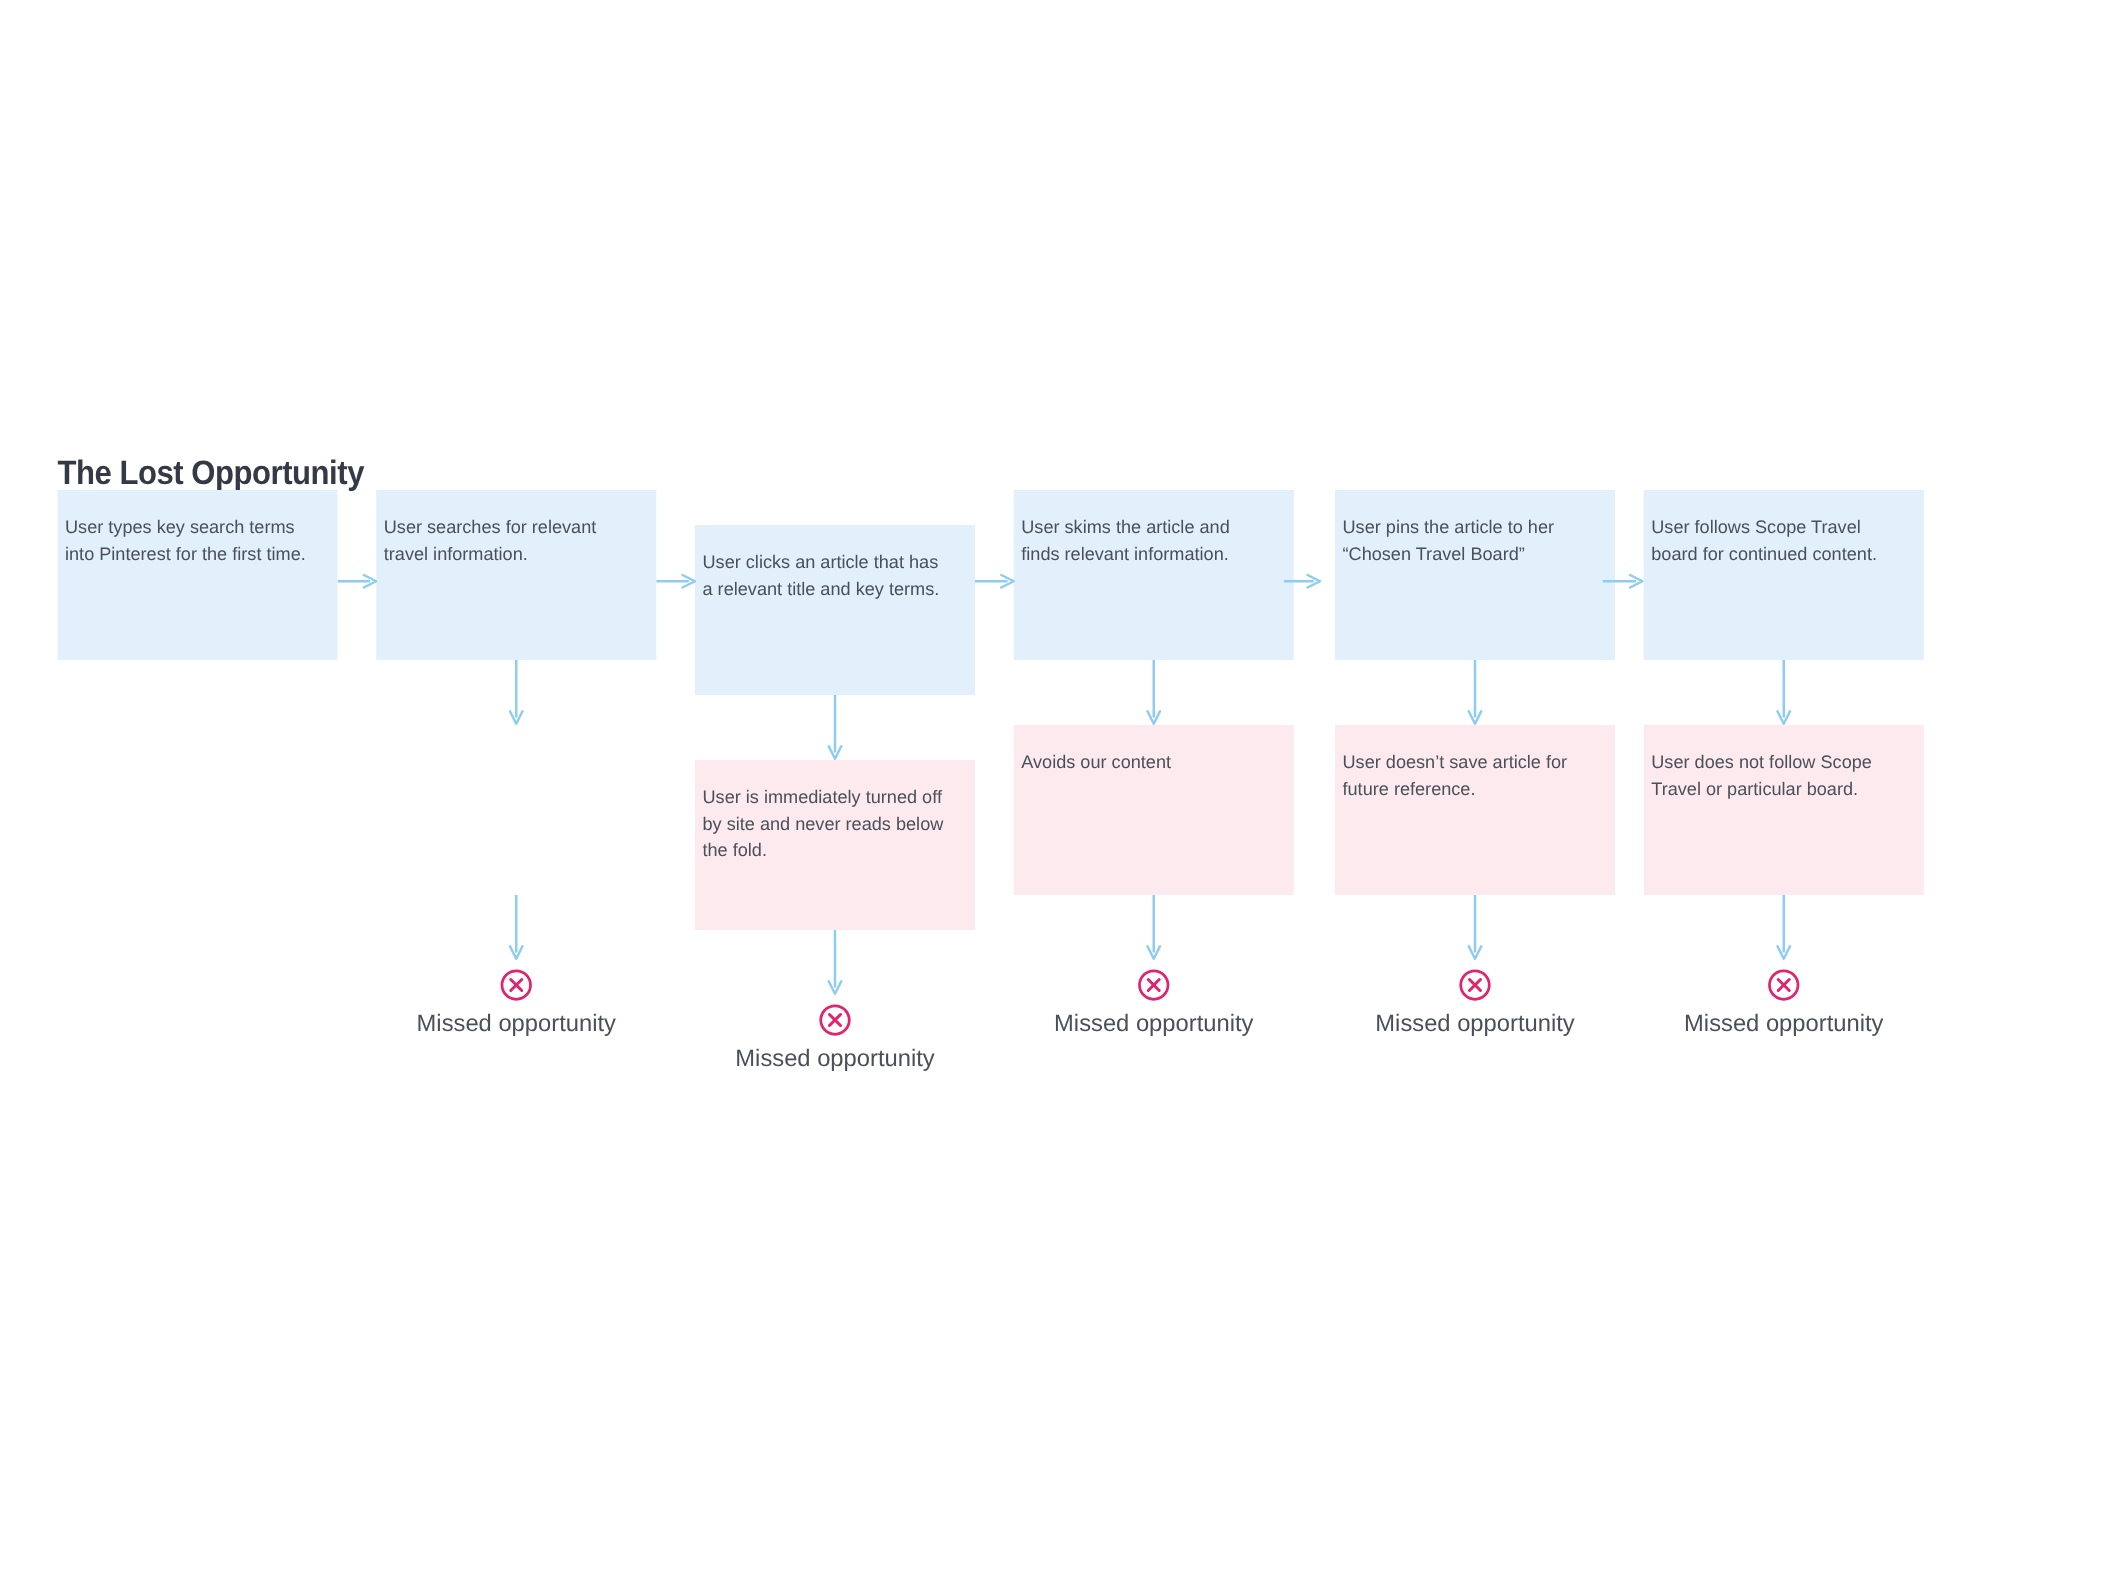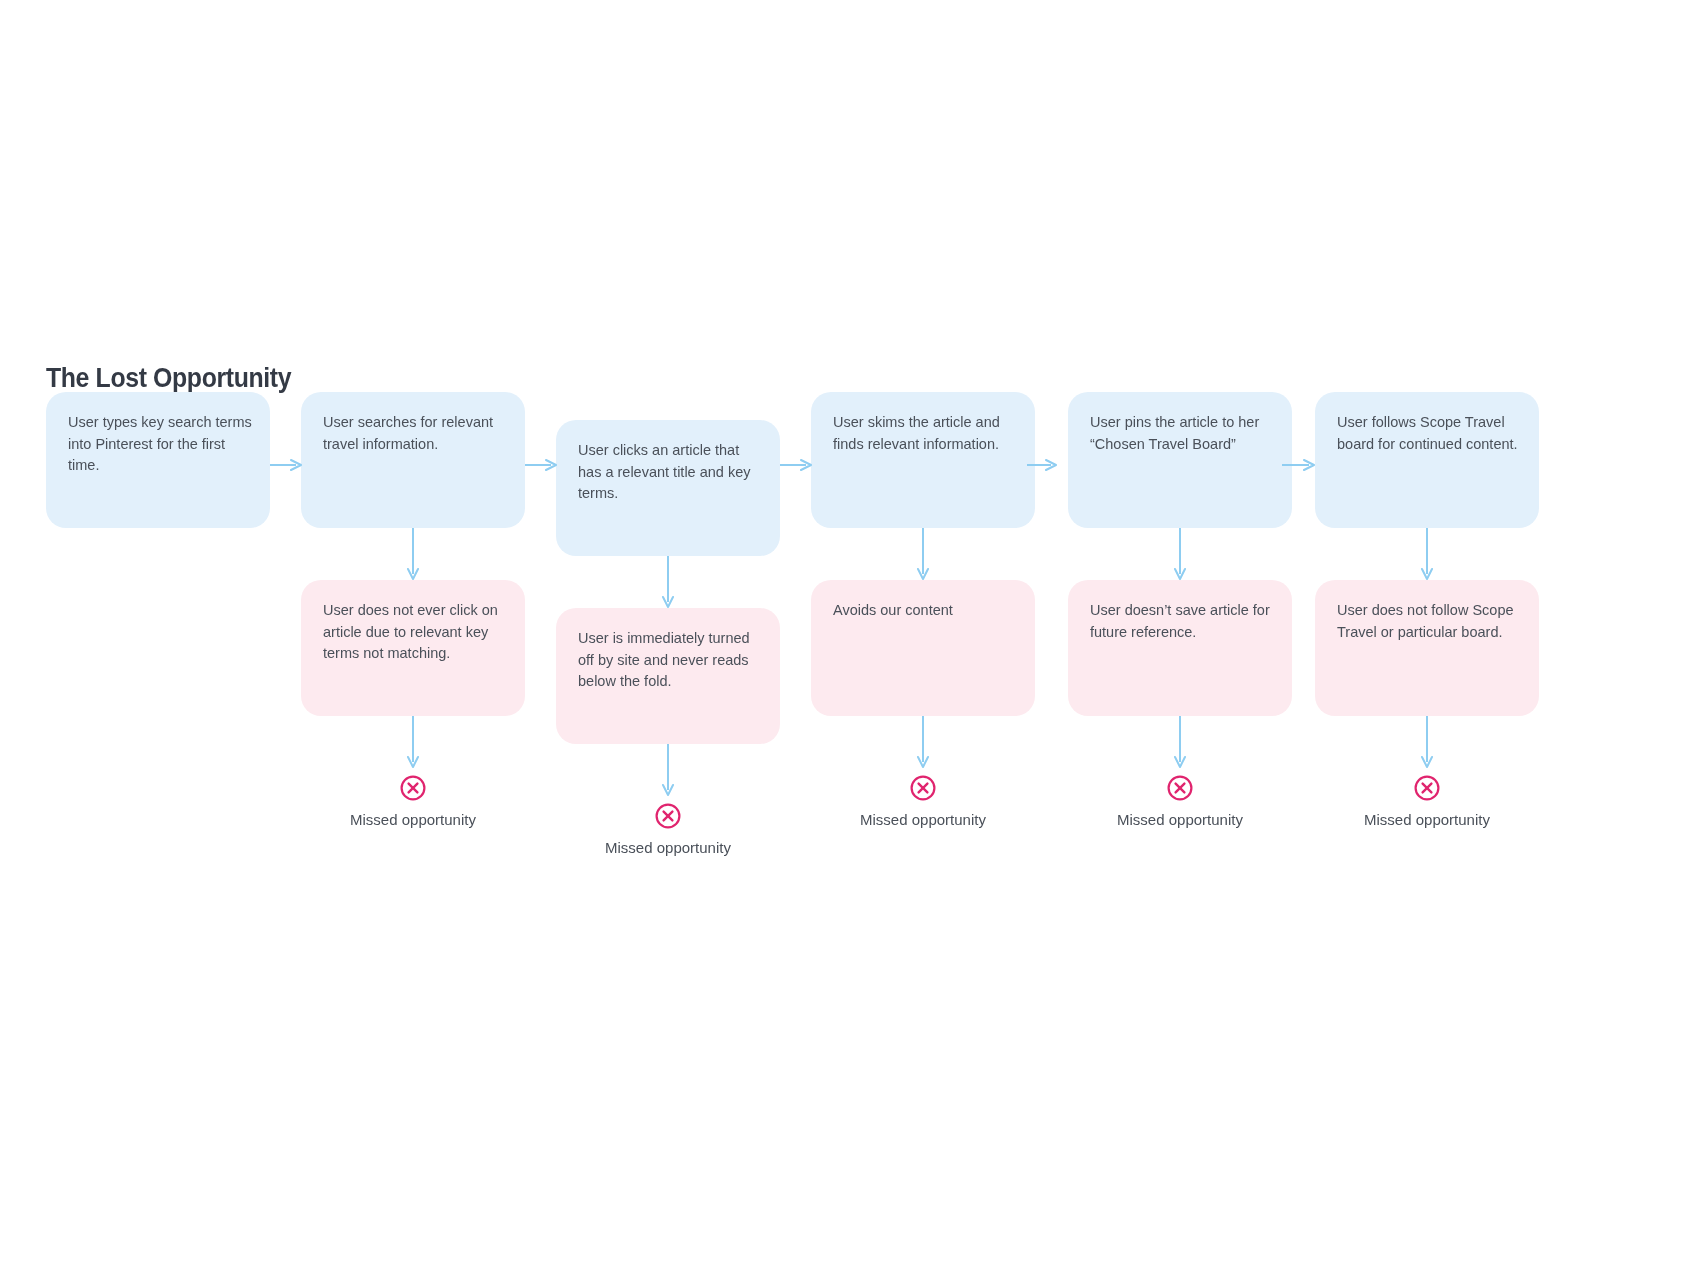--- a/index.html
+++ b/index.html
@@ -43,22 +43,22 @@
     position: absolute;
     top: 0;
     width: 224px;
     height: 1270px;
   }
 
   .card {
     position: absolute;
     width: 224px;
     box-sizing: border-box;
-    border-radius: 20px;
-    padding: 20px 18px 18px 22px;
+    border-radius: 0;
+    padding: 20px 18px 18px 6px;
     font-size: 14.5px;
     line-height: 21.5px;
     color: #4a5059;
   }
 
   .card-blue {
     background: #e2f0fb;
     top: 392px;
     height: 136px;
   }
@@ -105,21 +105,21 @@
   }
   .marker-icon {
     display: block;
     margin: 0 auto;
     width: 28px;
     height: 28px;
   }
   .marker-label {
     display: block;
     margin-top: 8px;
-    font-size: 15px;
+    font-size: 19px;
     line-height: 20px;
     color: #4a5059;
     white-space: nowrap;
   }
 </style>
 </head>
 <body>
 
 <div id="canvas">
 
@@ -133,23 +133,20 @@
       </div>
       <div class="column" style="left: 301px;">
         <div class="card card-blue">
           <p>User searches for relevant travel information.</p>
         </div>
         <div class="arrow-v arrow-v-1">
           <svg width="16" height="52" viewBox="0 0 16 52" xmlns="http://www.w3.org/2000/svg">
             <line x1="8" y1="0" x2="8" y2="46" stroke="#8ecdf1" stroke-width="2"></line>
             <polyline points="3,41 8,51 13,41" fill="none" stroke="#8ecdf1" stroke-width="2" stroke-linecap="round" stroke-linejoin="round"></polyline>
           </svg>
-        </div>
-        <div class="card card-pink">
-          <p>User does not ever click on article due to relevant key terms not matching.</p>
         </div>
         <div class="arrow-v arrow-v-2">
           <svg width="16" height="52" viewBox="0 0 16 52" xmlns="http://www.w3.org/2000/svg">
             <line x1="8" y1="0" x2="8" y2="46" stroke="#8ecdf1" stroke-width="2"></line>
             <polyline points="3,41 8,51 13,41" fill="none" stroke="#8ecdf1" stroke-width="2" stroke-linecap="round" stroke-linejoin="round"></polyline>
           </svg>
         </div>
         <div class="marker">
           <span class="marker-icon"><svg viewBox="0 0 28 28" width="28" height="28" xmlns="http://www.w3.org/2000/svg">
               <circle cx="14" cy="14" r="11.4" fill="none" stroke="#e0246e" stroke-width="2.2"></circle>

